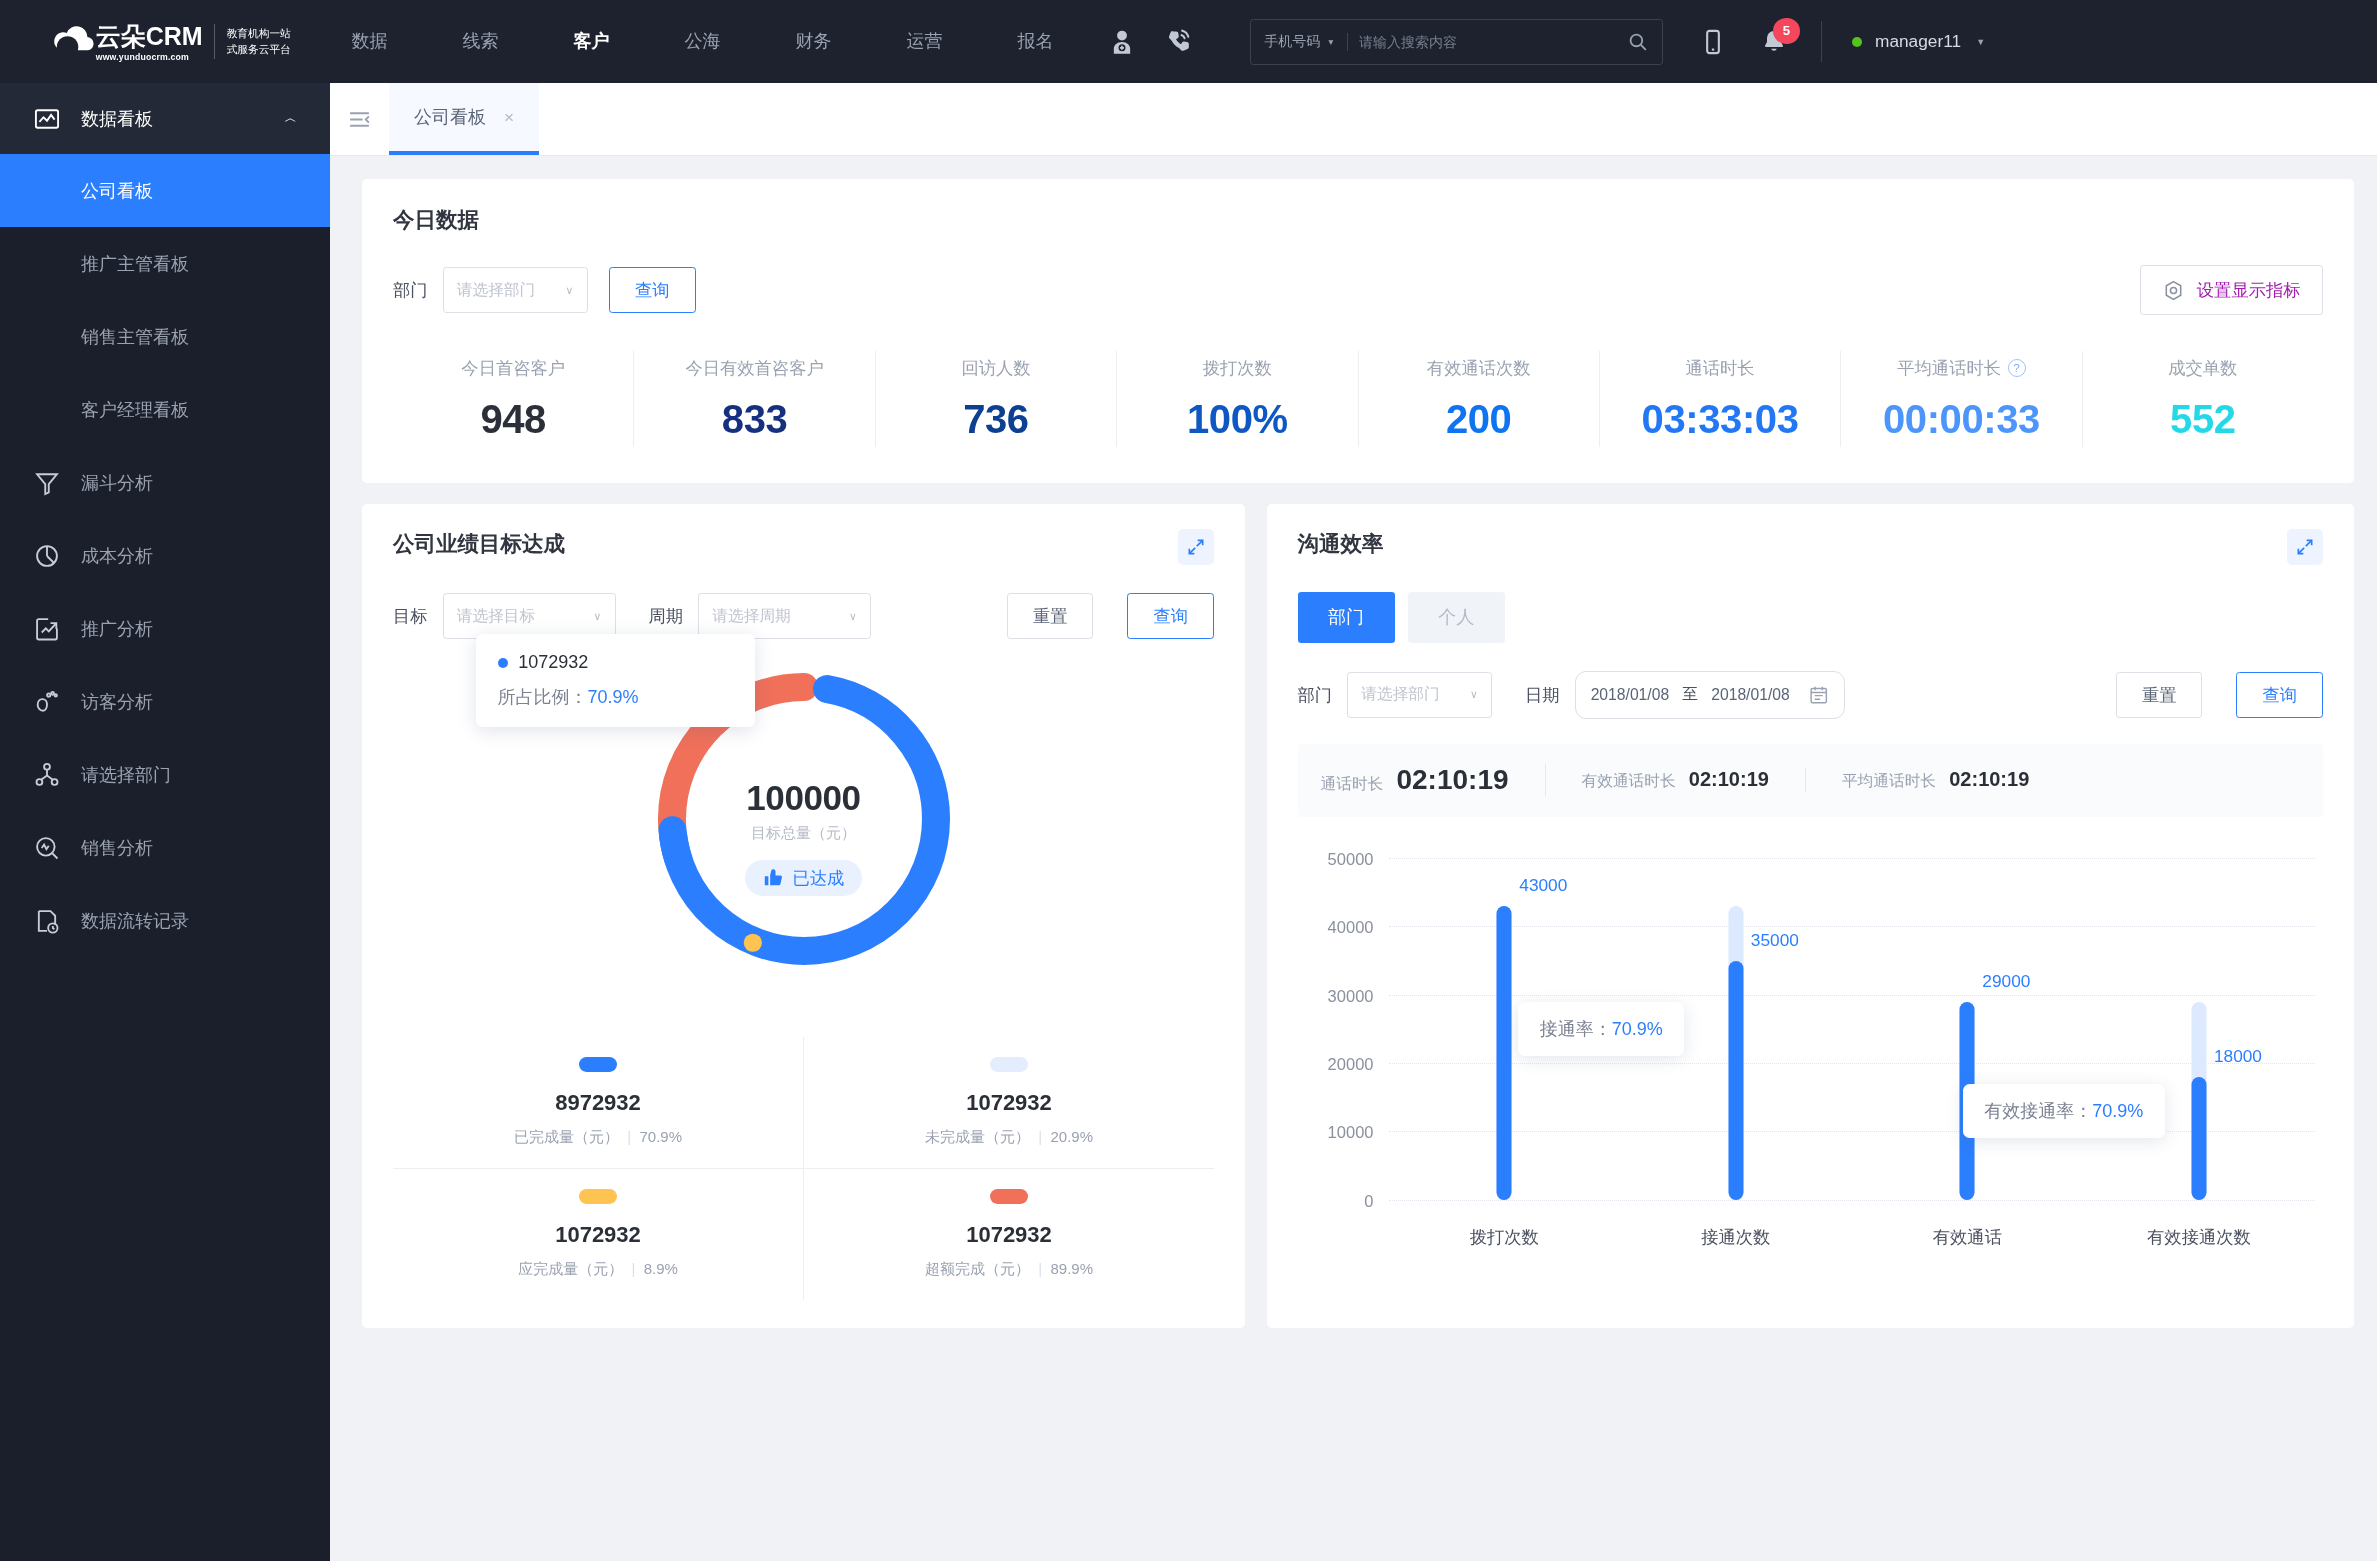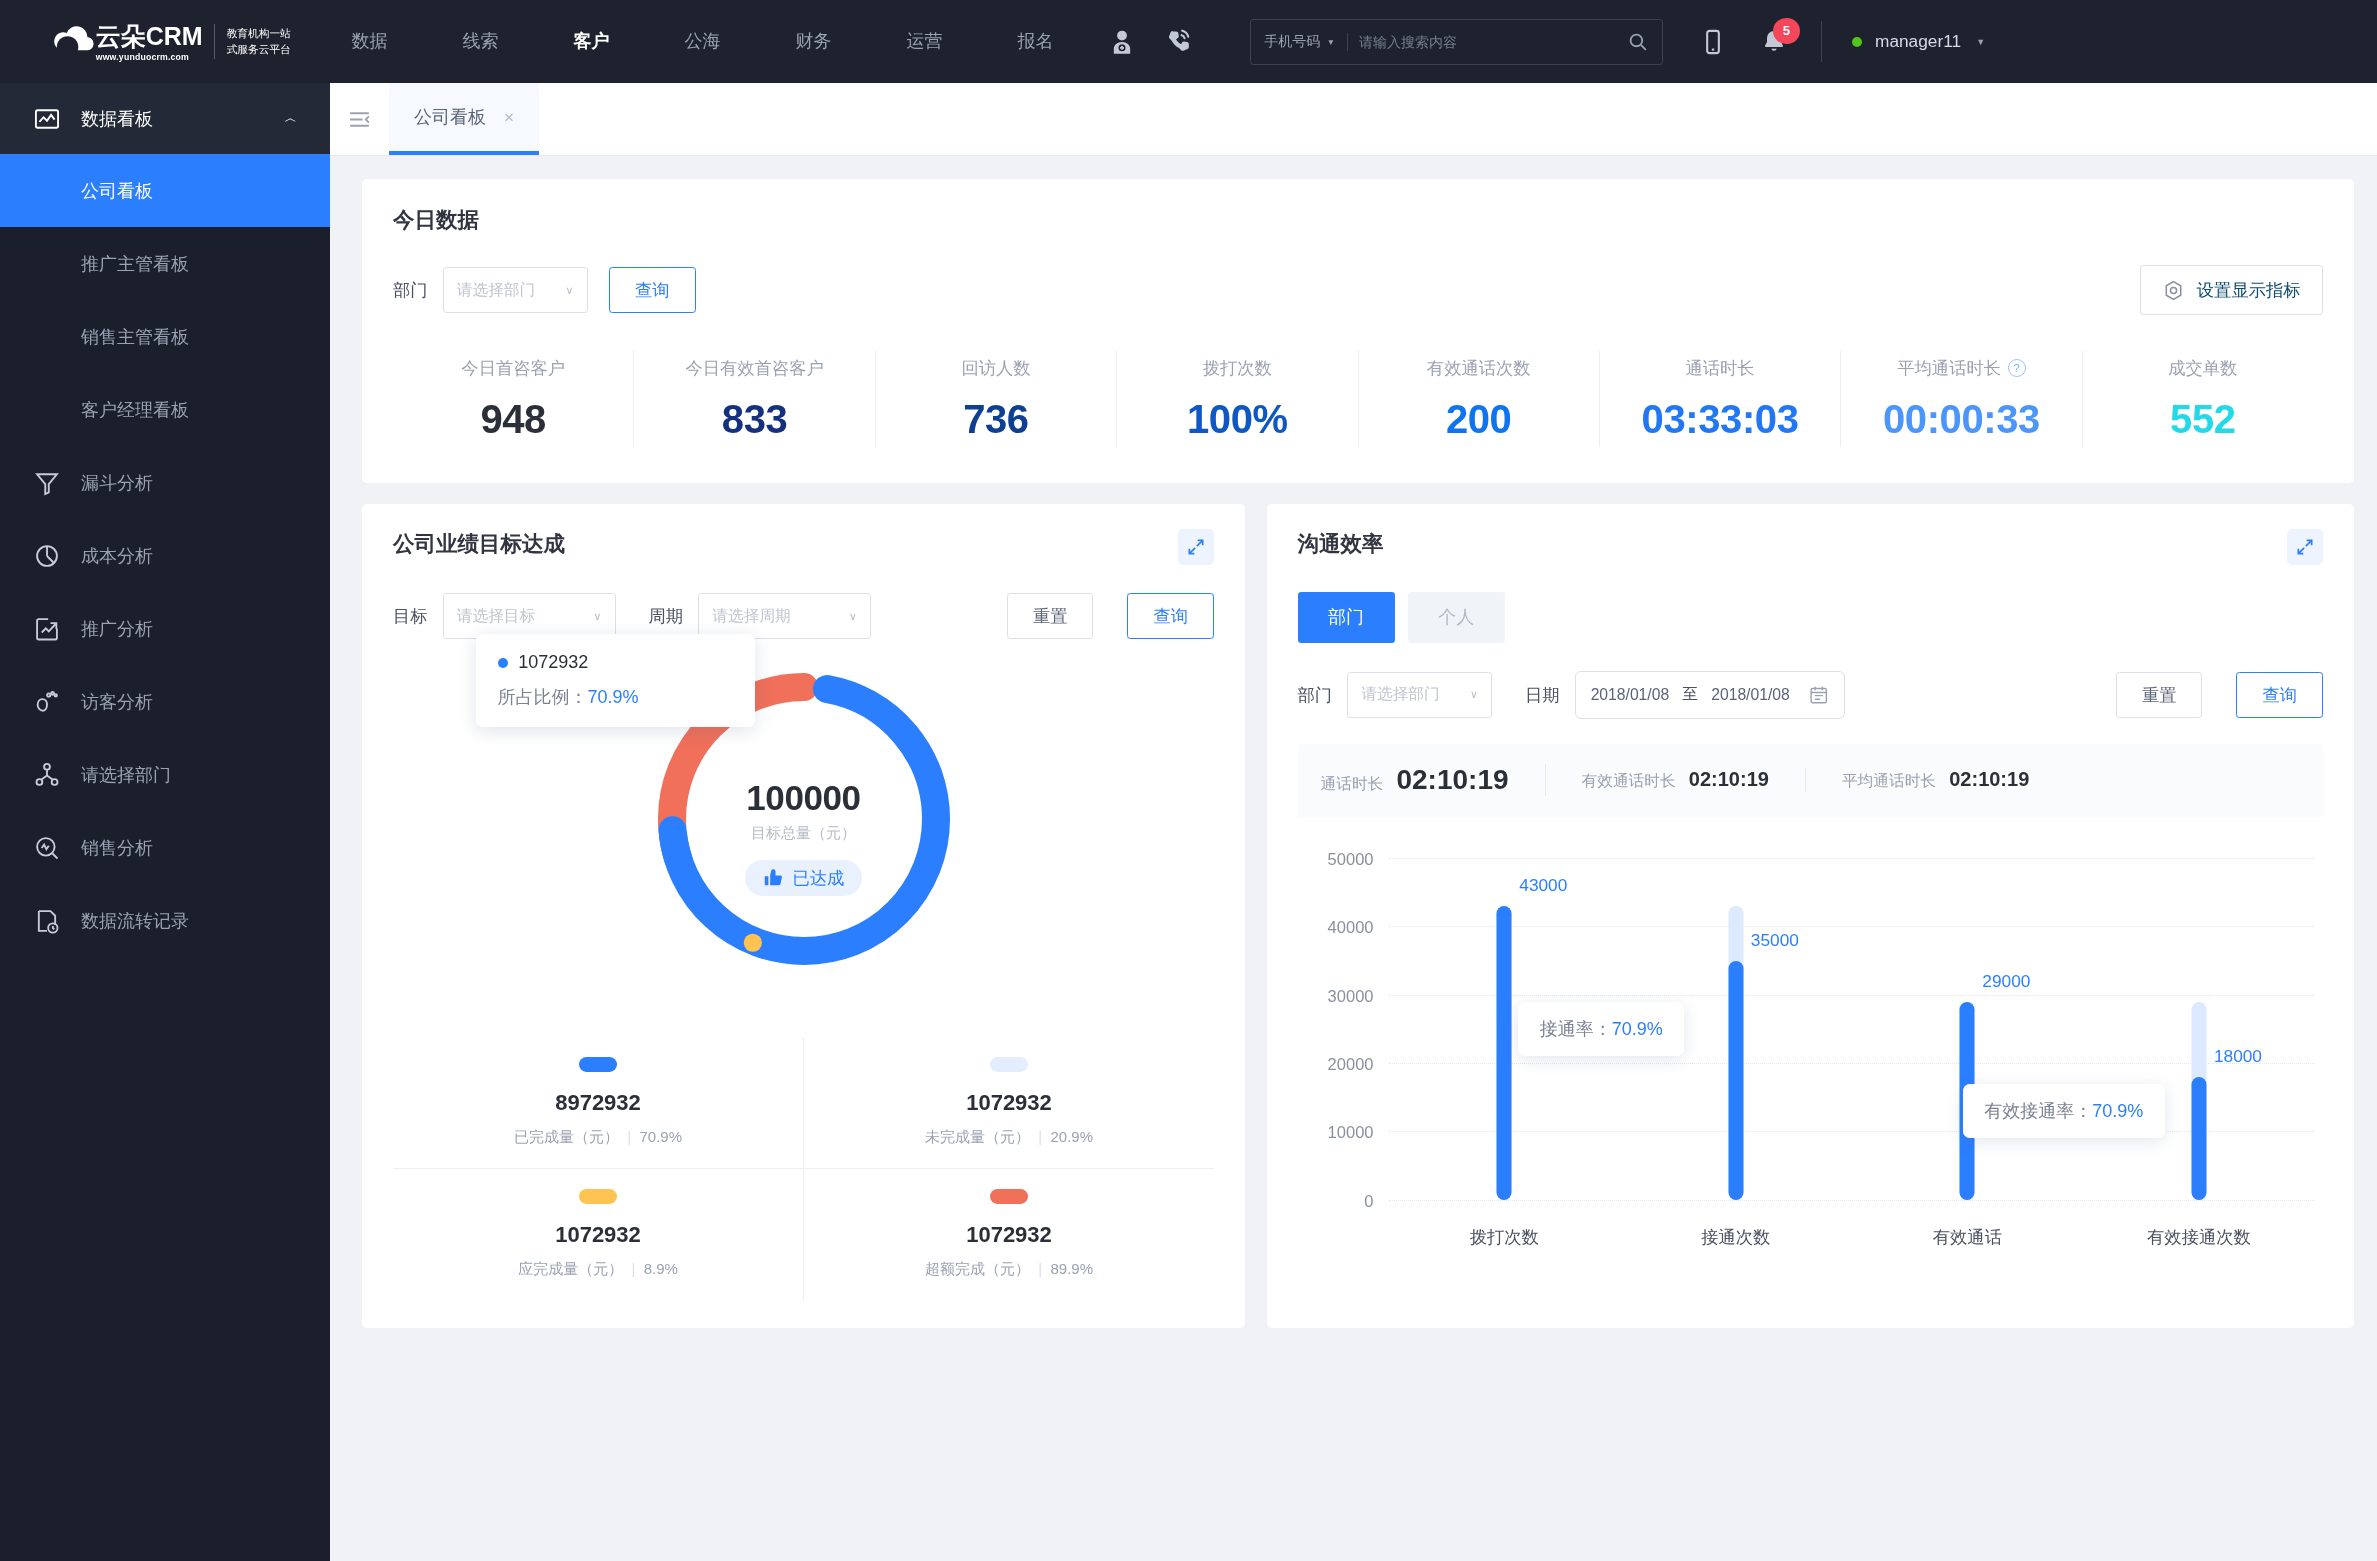--- a/index.html
+++ b/index.html
@@ -118,21 +118,21 @@
   .btn {
     height: 46px; padding: 0 25px; border-radius: 3.3px; font-size: 17.3px;
     display: inline-flex; align-items: center; justify-content: center; cursor: pointer;
     border: 0.8px solid #dcdfe6; background: #fff; color: #5a6477; font-family: inherit;
   }
   .btn.primary-outline { border-color: #2b7fff; color: #2b7fff; }
   .today-query { margin-left: 21.5px; }
   .settings-btn {
     margin-left: auto; height: 50px; padding: 0 21.5px; border: 0.8px solid #dcdfe6;
     border-radius: 3.3px; display: flex; align-items: center; font-size: 17.3px;
-    color: #0c4a6e; cursor: pointer; background:#fff;
+    color: #a21caf; cursor: pointer; background:#fff;
   }
   .settings-btn .gear { width: 23px; height: 23px; margin-right: 11.6px; color: #8a909d; }
 
   .kpi-row { display: flex; margin-top: 36px; }
   .kpi {
     flex: 1; text-align: center; border-right: 0.8px solid #eceef2; padding: 5px 3.3px;
   }
   .kpi:last-child { border-right: none; }
   .kpi-label { font-size: 17.3px; color: #9aa2b1; display: flex; align-items: center; justify-content: center; }
   .kpi-help {
@@ -197,21 +197,21 @@
   .seg { display: flex; margin-top: 26.4px; }
   .seg-btn {
     width: 97px; height: 51px; display: flex; align-items: center; justify-content: center;
     font-size: 18px; border-radius: 3.3px; cursor: pointer;
   }
   .seg-btn.on { background: #2b7fff; color: #fff; }
   .seg-btn.off { background: #f0f3f8; color: #b4bac5; margin-left: 13.2px; }
 
   .comm-filters { display: flex; align-items: center; margin-top: 28px; }
   .daterange {
-    height: 48px; border: 0.8px solid #dcdfe6; border-radius: 6px; display: flex;
+    height: 48px; border: 0.8px solid #dcdfe6; border-radius: 11px; display: flex;
     align-items: center; padding: 0 15px; background: #fff; cursor: pointer;
   }
   .dr-date { font-size: 15.7px; color: #5a6477; }
   .dr-to { font-size: 15.7px; color: #4a5160; margin: 0 13.2px; }
   .dr-cal { width: 21.5px; height: 21.5px; margin-left: 18px; color: #9aa2b1; }
 
   .durations {
     margin-top: 25px; height: 73px; background: #fafbfd; border-radius: 3.3px;
     display: flex; align-items: center; padding: 0 23px;
   }

